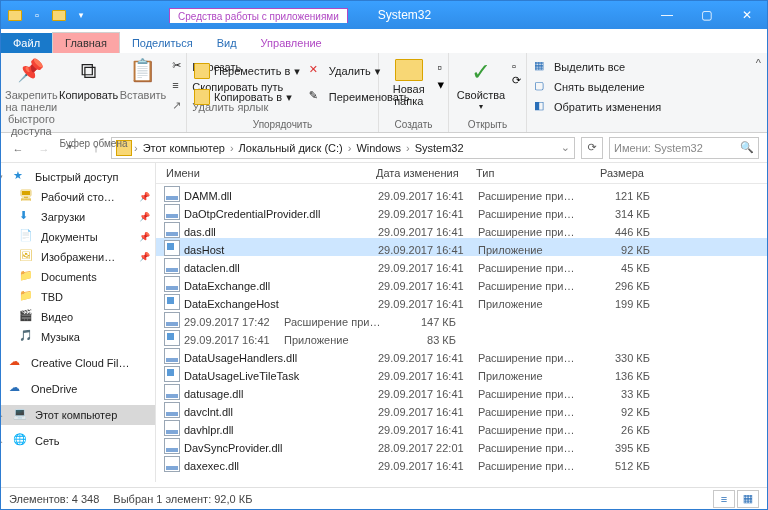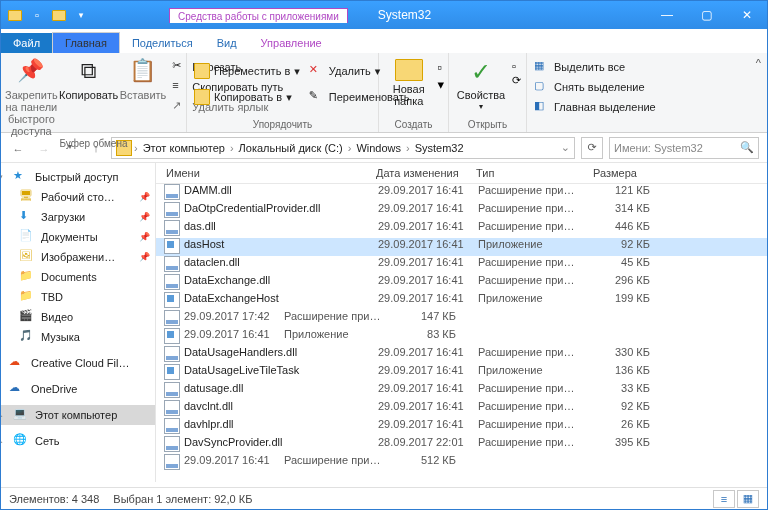--- a/index.html
+++ b/index.html
@@ -7,21 +7,21 @@
 .titlebar{height:28px;background:linear-gradient(#3aa0ff,#2f8ce8);display:flex;align-items:center;color:#fff}
 .qat{display:flex;gap:6px;padding-left:6px;align-items:center}
 .qat-ico{width:16px;height:16px;display:flex;align-items:center;justify-content:center}
 .app-tools{background:#fff;color:#b048c4;border:1px solid #b048c4;border-bottom:none;padding:2px 8px 1px;font-size:10px;margin-left:80px}
 .title-tx{color:#fff;margin-left:30px;font-size:12px}
 .wctrl{margin-left:auto;display:flex}
 .wctrl>div{width:40px;height:28px;display:flex;align-items:center;justify-content:center;color:#fff;font-size:12px}
 .tabs{height:24px;display:flex;align-items:flex-end;font-size:12px}
 .tab{padding:4px 12px;color:#2a6fb8;cursor:pointer}
 .tab.file{background:#1979ca;color:#fff}
-.tab.active{background:#3b82f6;border:1px solid #d0d0d0;border-bottom:none;color:#333}
+.tab.active{background:#fca5a5;border:1px solid #d0d0d0;border-bottom:none;color:#333}
 .tab.mg{color:#b048c4}
 .ribbon{height:80px;background:#f5f6f7;border-bottom:1px solid #d0d0d0;display:flex;position:relative}
 .rgroup{border-right:1px solid #e0e0e0;display:flex;flex-direction:column;padding:3px 4px 0}
 .rgroup-body{flex:1;display:flex;align-items:flex-start;gap:3px}
 .rgroup-label{text-align:center;font-size:10px;color:#666;padding:1px 0 2px}
 .rbtn-lg{display:flex;flex-direction:column;align-items:center;justify-content:flex-start;width:56px;padding-top:3px;gap:2px;color:#6d6d6d;text-align:center;line-height:1.1}
 .rbtn-lg.on{color:#222}
 .rbtn-lg .ic{width:30px;height:28px}
 .rstack{display:flex;flex-direction:column;gap:2px;padding-top:2px}
 .rbtn-sm{display:flex;align-items:center;gap:4px;color:#6d6d6d;padding:1px 3px;white-space:nowrap}
@@ -43,23 +43,23 @@
 .sb-item{display:flex;align-items:center;gap:6px;padding:2px 4px 2px 18px;color:#222}
 .sb-item.hdr{padding-left:8px;font-weight:400}
 .sb-item.sel{background:#d8d8d8}
 .sb-item .exp{width:10px;color:#888;margin-left:-12px}
 .sb-ico{width:16px;height:16px;flex:none}
 .filelist{flex:1;display:flex;flex-direction:column}
 .cols{display:flex;border-bottom:1px solid #e8e8e8;color:#444;padding:4px 0}
 .c-n{width:220px;padding-left:10px}
 .c-d{width:100px}
 .c-t{width:110px}
-.c-s{width:70px;text-align:center;padding-right:12px}
+.c-s{width:70px;text-align:right;padding-right:12px}
 .rows{flex:1;overflow-y:scroll}
-.row{display:flex;align-items:flex-start;height:18px;color:#222}
+.row{display:flex;align-items:flex-end;height:18px;color:#222}
 .row.sel{background:#cde6ff}
 .row .ficon{width:16px;height:16px;margin:0 4px 0 8px;flex:none}
 .row .rn{width:194px;white-space:nowrap;overflow:hidden}
 .row .rd{width:100px;color:#555}
 .row .rt{width:110px;color:#555;white-space:nowrap;overflow:hidden;text-overflow:ellipsis}
 .row .rs{width:62px;text-align:right;color:#555}
 .status{position:absolute;bottom:0;left:0;right:0;height:22px;border-top:1px solid #e0e0e0;display:flex;align-items:center;padding:0 8px;gap:14px;background:#fff;color:#444}
 .status .vbtns{margin-left:auto;display:flex;gap:2px}
 .status .vbtns>div{width:22px;height:18px;border:1px solid #c8c8c8;display:flex;align-items:center;justify-content:center;color:#2a6fb8}
 .ico-folder{background:#f8d775;border:1px solid #d9a400;border-radius:1px}
@@ -196,21 +196,21 @@
         <div class="rbtn-sm on">
             <span class="ic" style="color:#2a6fb8">▦</span>
             <span>Выделить все</span>
           </div>
         <div class="rbtn-sm on">
             <span class="ic" style="color:#2a6fb8">▢</span>
             <span>Снять выделение</span>
           </div>
         <div class="rbtn-sm on">
             <span class="ic" style="color:#2a6fb8">◧</span>
-            <span>Главная выделение</span>
+            <span>Обратить изменения</span>
           </div>
       </div>
     </div>
   </div>
 </div>
 
 <div class="addr">
   <div class="nav-arrows">
     <span>←</span>
     <span style="color:#ccc">→</span>
@@ -408,20 +408,21 @@
         </div>
         <div class="row">
           <span class="ficon ico-dll"></span>
           <span class="rn">DavSyncProvider.dll</span>
           <span class="rd">28.09.2017 22:01</span>
           <span class="rt">Расширение при…</span>
           <span class="rs">395 КБ</span>
         </div>
         <div class="row">
           <span class="ficon ico-dll"></span>
+          <span class="rn">daxexec.dll</span>
           <span class="rd">29.09.2017 16:41</span>
           <span class="rt">Расширение при…</span>
           <span class="rs">512 КБ</span>
         </div>
       </div>
   </div>
 </div>
 
 <div class="status">
   <span>Элементов: 4 348</span>

